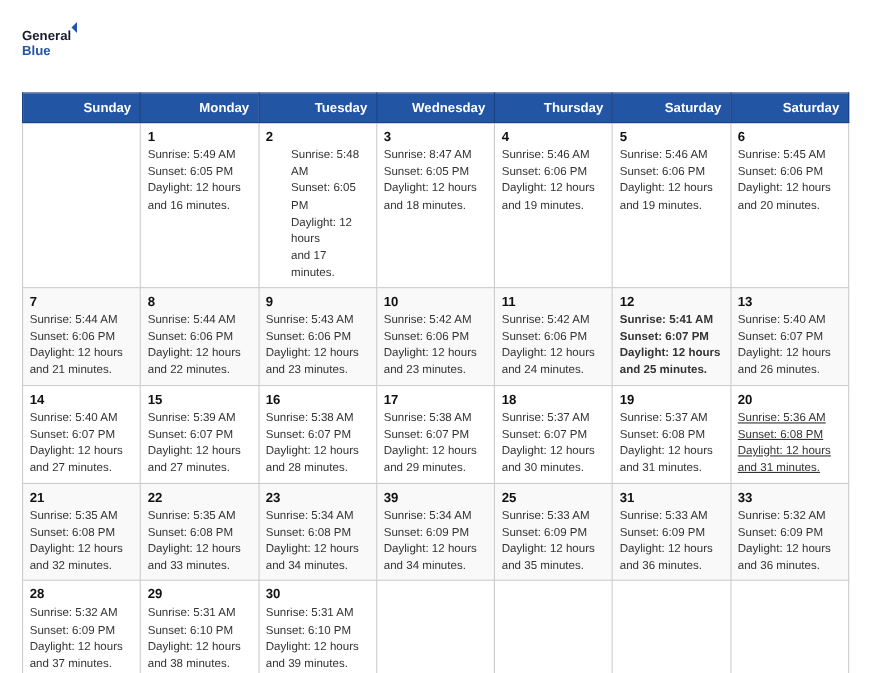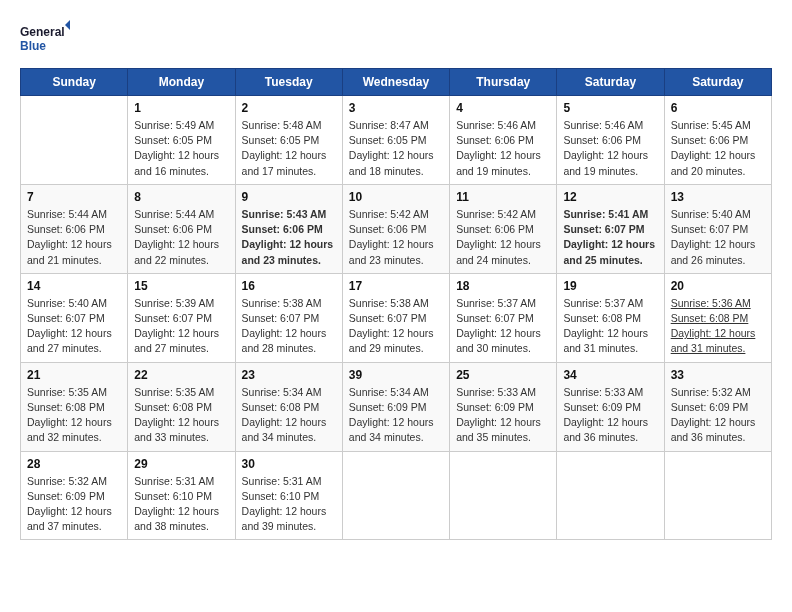--- a/index.html
+++ b/index.html
@@ -7,21 +7,21 @@
       font-family: Arial, sans-serif;
       background: #fff;
       width: 792px;
       min-height: 612px;
       padding: 20px;
     }
     .header {
       display: flex;
       justify-content: space-between;
       align-items: flex-start;
-      margin-bottom: 8px;
+      margin-bottom: 24px;
     }
     .logo {
       display: flex;
       align-items: center;
       gap: 4px;
     }
     .title-block {
       text-align: right;
     }
     .month-title {
@@ -36,21 +36,21 @@
       margin-top: 2px;
     }
     table {
       width: 100%;
       border-collapse: collapse;
       font-size: 11px;
     }
     thead tr th {
       background-color: #2255a4;
       color: #fff;
-      text-align: center;
+      text-align: right;
       padding: 6px 8px;
       font-size: 12px;
       font-weight: bold;
       border: 1px solid #1a3f82;
       margin-left: 48px;
     }
     tbody tr td {
       border: 1px solid #ccc;
       vertical-align: top;
       padding: 5px 6px;
@@ -112,21 +112,21 @@
         <td class="empty-cell"></td>
         <td>
           <span class="day-number">1</span>
           <div class="day-info" style="white-space: pre-line;">Sunrise: 5:49 AM
 Sunset: 6:05 PM
 Daylight: 12 hours
 and 16 minutes.</div>
         </td>
         <td>
           <span class="day-number">2</span>
-          <div class="day-info" style="white-space: pre-line;">Sunrise: 5:48 AM
+          <div class="day-info" style="white-space: pre-line; margin-left: 23px;">Sunrise: 5:48 AM
 Sunset: 6:05 PM
 Daylight: 12 hours
 and 17 minutes.</div>
         </td>
         <td>
           <span class="day-number">3</span>
           <div class="day-info" style="white-space: pre-line;">Sunrise: 8:47 AM
 Sunset: 6:05 PM
 Daylight: 12 hours
 and 18 minutes.</div>
@@ -163,21 +163,21 @@
         </td>
         <td>
           <span class="day-number">8</span>
           <div class="day-info" style="white-space: pre-line;">Sunrise: 5:44 AM
 Sunset: 6:06 PM
 Daylight: 12 hours
 and 22 minutes.</div>
         </td>
         <td>
           <span class="day-number">9</span>
-          <div class="day-info" style="white-space: pre-line; font-weight: bold;">Sunrise: 5:43 AM
+          <div class="day-info" style="white-space: pre-line;">Sunrise: 5:43 AM
 Sunset: 6:06 PM
 Daylight: 12 hours
 and 23 minutes.</div>
         </td>
         <td>
           <span class="day-number">10</span>
           <div class="day-info" style="white-space: pre-line;">Sunrise: 5:42 AM
 Sunset: 6:06 PM
 Daylight: 12 hours
 and 23 minutes.</div>
@@ -285,21 +285,21 @@
 and 34 minutes.</div>
         </td>
         <td>
           <span class="day-number">25</span>
           <div class="day-info" style="white-space: pre-line;">Sunrise: 5:33 AM
 Sunset: 6:09 PM
 Daylight: 12 hours
 and 35 minutes.</div>
         </td>
         <td>
-          <span class="day-number">34</span>
+          <span class="day-number">31</span>
           <div class="day-info" style="white-space: pre-line;">Sunrise: 5:33 AM
 Sunset: 6:09 PM
 Daylight: 12 hours
 and 36 minutes.</div>
         </td>
         <td>
           <span class="day-number">33</span>
           <div class="day-info" style="white-space: pre-line;">Sunrise: 5:32 AM
 Sunset: 6:09 PM
 Daylight: 12 hours

